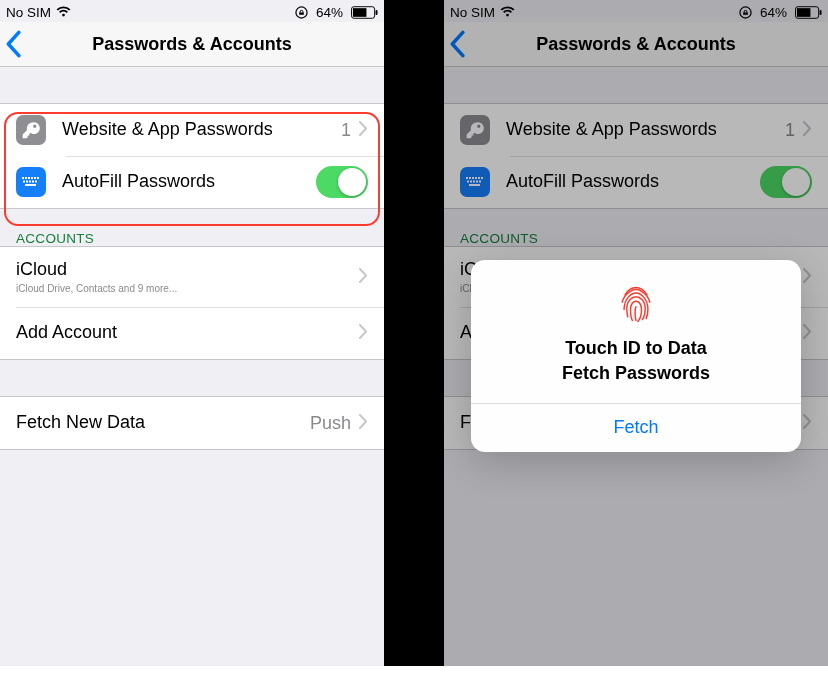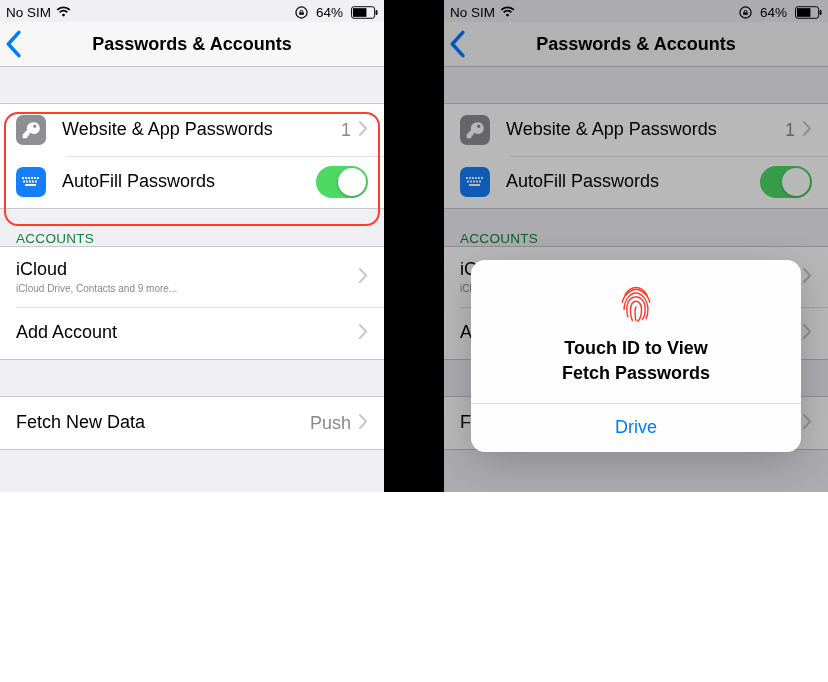--- a/index.html
+++ b/index.html
@@ -1,16 +1,16 @@
 <!DOCTYPE html>
 <html><head>
 <meta charset="utf-8">
 <style>
 html,body{margin:0;padding:0;font-family:-apple-system,"Helvetica Neue",Helvetica,Arial,sans-serif;-webkit-font-smoothing:antialiased;}
-.stage{width:828px;height:492px;background:#000;display:flex;position:relative;}
+.stage{width:828px;height:666px;background:#000;display:flex;position:relative;}
 .phone{width:384px;height:682px;background:#efeff4;position:relative;overflow:hidden;flex:0 0 384px;display:flex;flex-direction:column;}
 .phone.left{margin-right:0;}
 .phone.right{margin-left:auto;}
 .status-bar{height:20px;display:flex;align-items:center;padding:2px 6px 0;font-size:13.5px;font-weight:500;color:#000;}
 .status-left{display:flex;align-items:center;gap:5px;flex:1;}
 .status-center{flex:0 0 auto;font-weight:600;font-size:14px;margin-top:40px;}
 .status-right{flex:1;display:flex;justify-content:flex-end;align-items:center;gap:8px;}
 .wifi-icon svg,.lock-icon svg,.battery svg{display:block;}
 .nav-bar{height:44px;display:flex;align-items:center;position:relative;border-bottom:1px solid #c7c7cb;background:#f7f7f8;justify-content:flex-end;}
 .back{position:absolute;left:4px;top:0;height:44px;display:flex;align-items:center;color:#007aff;}
@@ -300,23 +300,23 @@
                   <path d="M12 14c3-5 8-8 12-8s9 3 12 8"></path>
                   <path d="M9 22c2-10 12-14 15-14s13 4 15 14"></path>
                   <path d="M11 30c0-12 8-18 13-18s13 6 13 18c0 4-1 8-2 10"></path>
                   <path d="M15 38c-1-3-1-7-1-9 0-9 6-13 10-13s10 4 10 13c0 5-1 9-3 12"></path>
                   <path d="M20 42c-2-4-2-9-2-12 0-6 3-9 6-9s6 3 6 9c0 6-2 11-4 13"></path>
                   <path d="M24 42c-1-3-1-7-1-10 0-3 1-5 1-5"></path>
                 </g>
               </svg>
           </div>
           <div class="alert-title">
-            <span>Touch ID to View</span><br><span>Fetch Passwords</span>
+            <span>Touch ID to Data</span><br><span>Fetch Passwords</span>
           </div>
         </div>
         <div class="alert-actions">
-          <div class="alert-btn">Drive</div>
+          <div class="alert-btn">Fetch</div>
         </div>
       </div>
     </div>
   </div>
 
 </div>
 
 </body></html>

